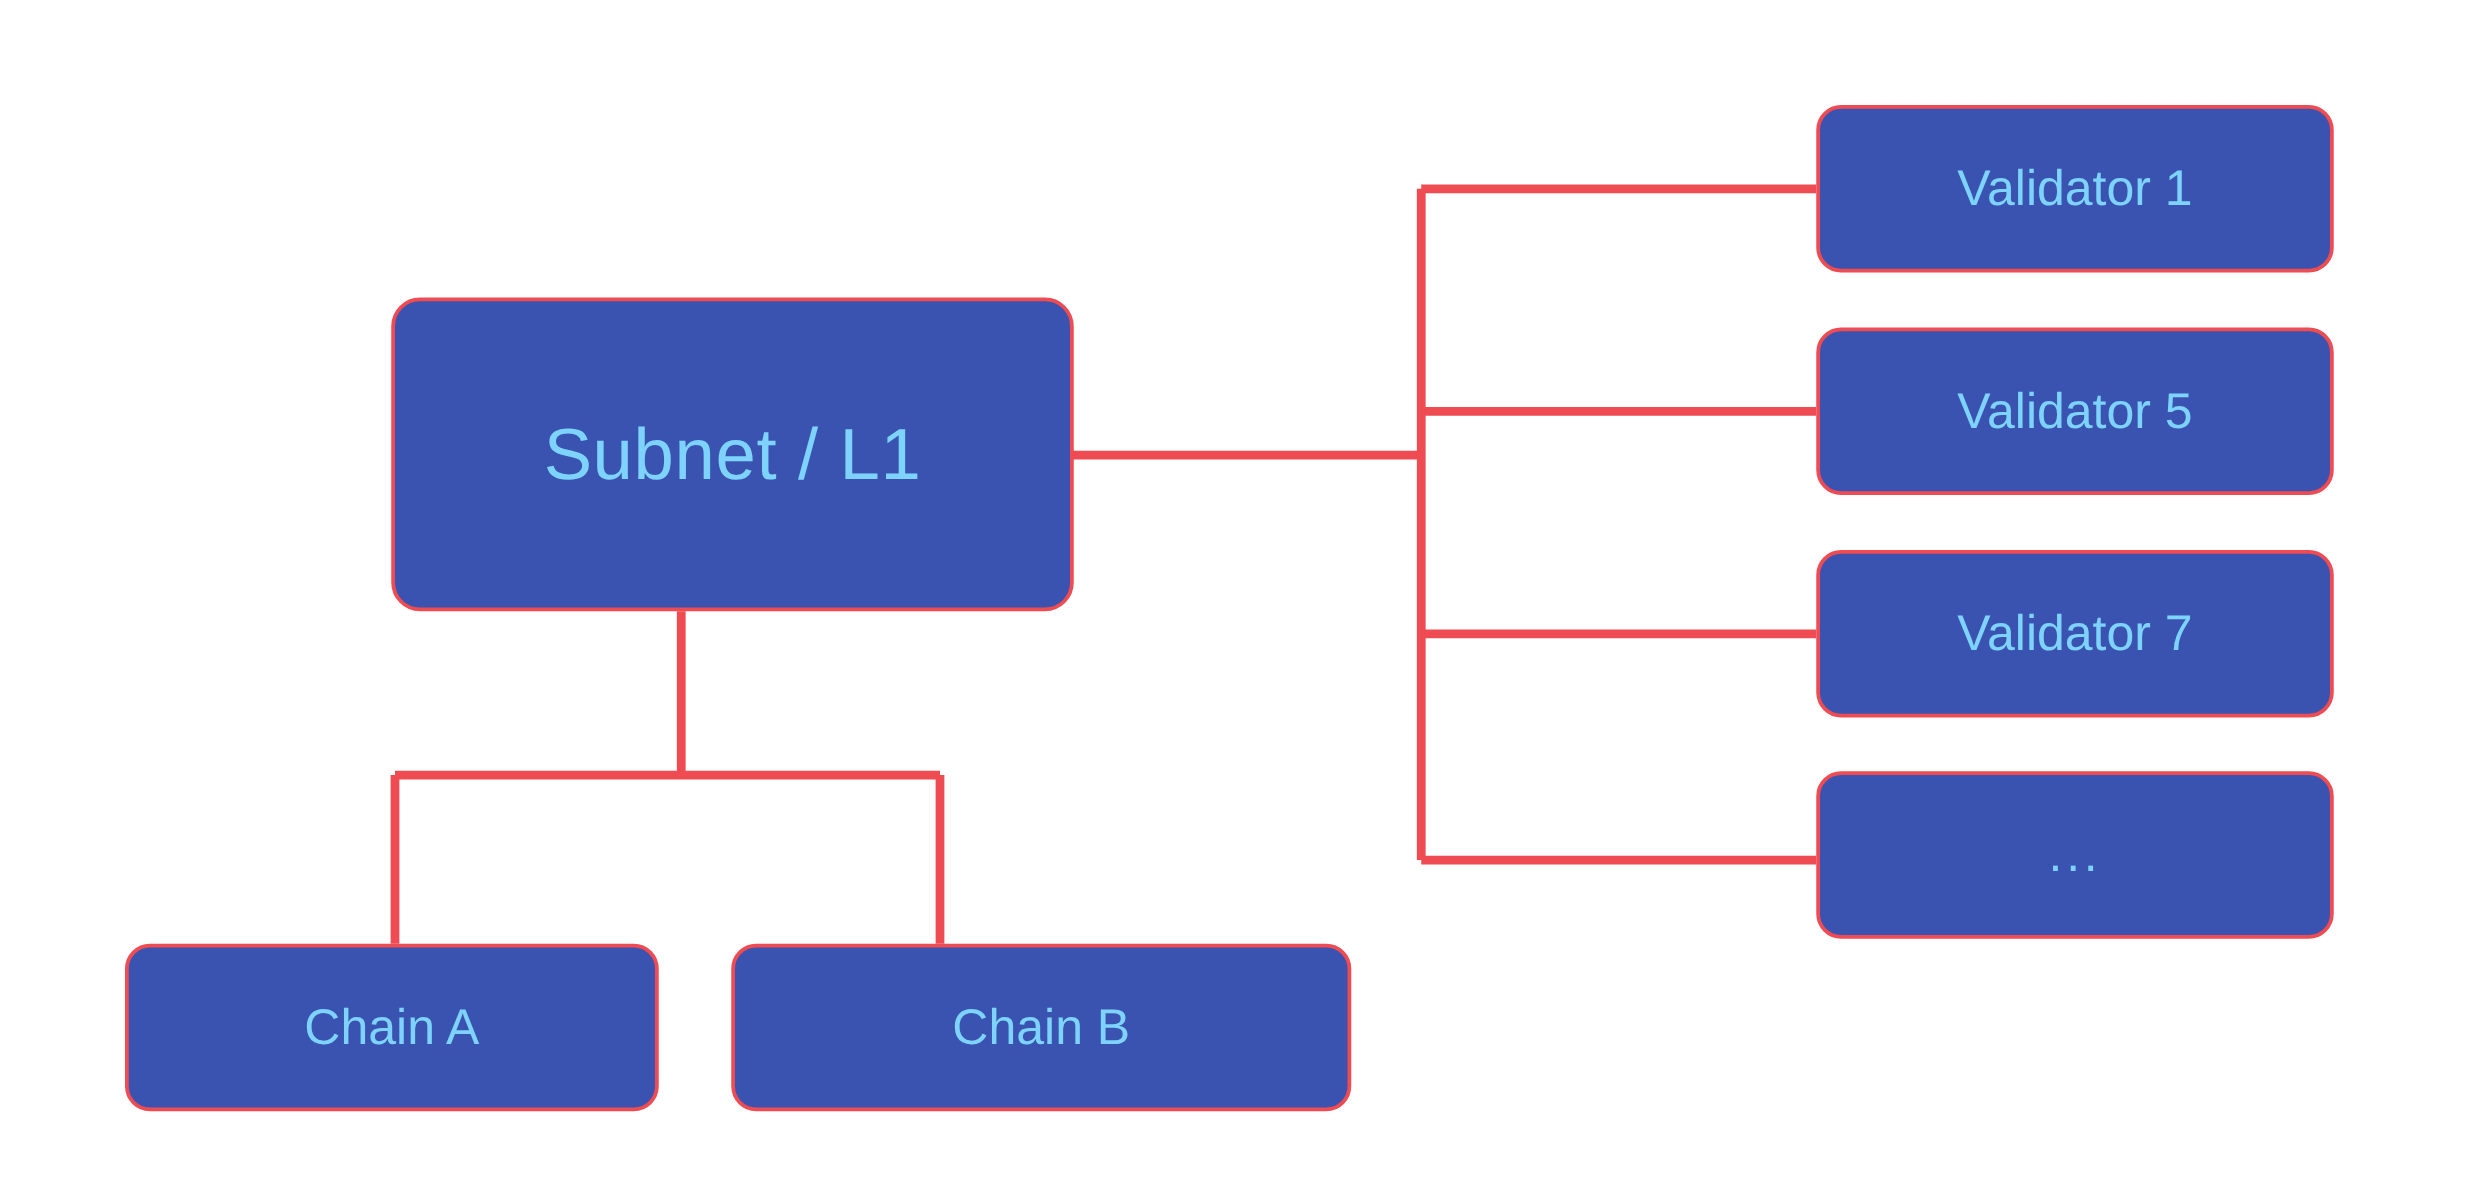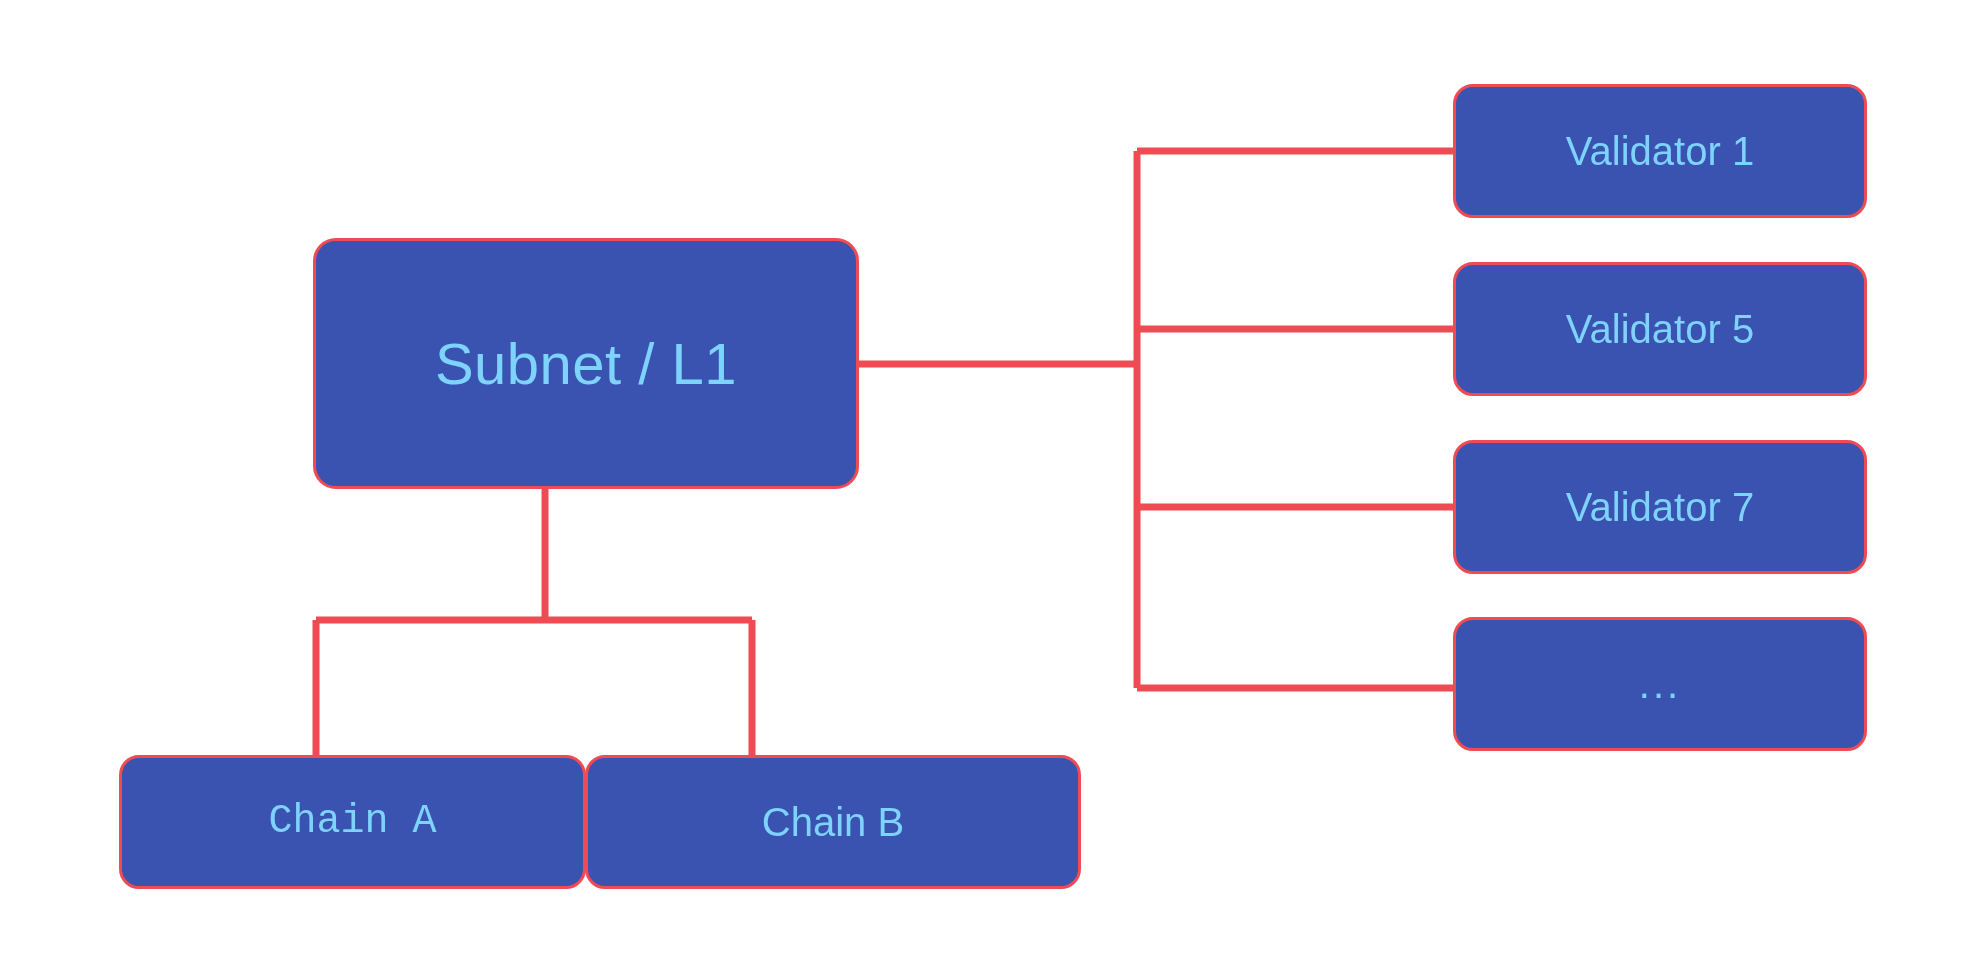--- a/index.html
+++ b/index.html
@@ -61,21 +61,21 @@
     font-size: 58px;
     letter-spacing: 0.5px;
   }
 
   
   .node-chain {
     top: 755px;
     height: 134px;
     border-radius: 20px;
   }
-  #node-chain-a { left: 119px;  width: 467px; font-family: Liberation Mono, monospace; }
+  #node-chain-a { left: 100px;  width: 427px; }
   #node-chain-b { left: 585px;  width: 496px; }
   .node-chain .node-label { font-size: 40px; }
 
   
   .node-validator {
     left: 1453px;
     width: 414px;
     height: 134px;
     border-radius: 20px;
   }

